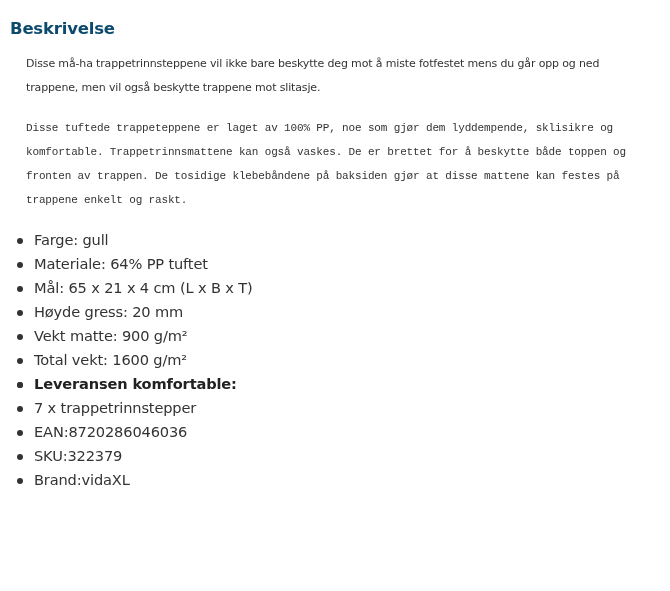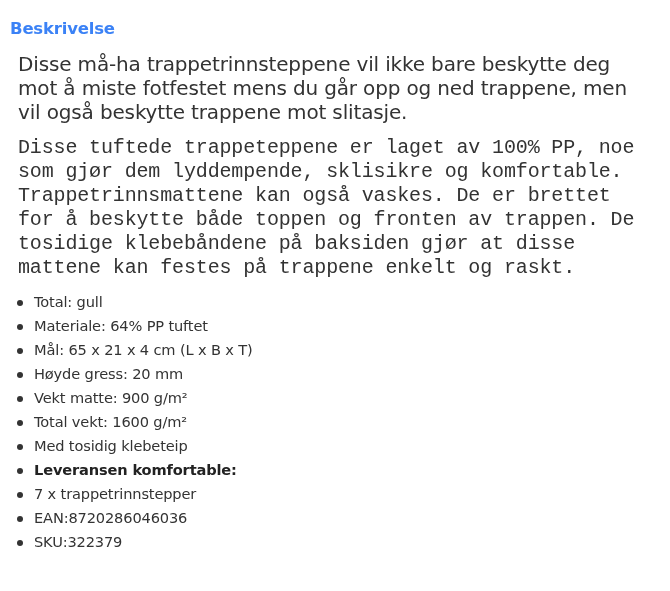--- a/index.html
+++ b/index.html
@@ -14,33 +14,33 @@
       font-family: "DejaVu Sans", "Liberation Sans", sans-serif;
       color: #333333;
     }
     .content {
       padding: 0 10px;
       position: relative;
     }
     h2 {
       font-family: "DejaVu Sans", "Liberation Sans", sans-serif;
       font-weight: bold;
-      color: #3b82f6;
+      color: #0c4a6e;
       font-size: 16.5px;
       margin: 0;
       letter-spacing: -0.2px;
     }
     .h-desc {
       padding-top: 15px;
       height: 27px;
       line-height: 27px;
     }
     p {
-      margin: 8px;
-      font-size: 20px;
+      margin: 16px;
+      font-size: 11px;
       line-height: 24px;
       letter-spacing: -0.15px;
     }
     .p1 { margin-top: 10px; }
     .p2 { margin-top: 12px; font-family: Liberation Mono, monospace; }
     .h-spec {
       margin-top: 30px;
       height: 27px;
       line-height: 27px;
     }
@@ -72,25 +72,26 @@
   </style>
 </head>
 <body>
 
 <div class="content">
   <h2 class="h-desc">Beskrivelse</h2>
   <p class="p1">Disse må-ha trappetrinnsteppene vil ikke bare beskytte deg mot å miste fotfestet mens du går opp og ned trappene, men vil også beskytte trappene mot slitasje.</p>
   <p class="p2">Disse tuftede trappeteppene er laget av 100% PP, noe som gjør dem lyddempende, sklisikre og komfortable. Trappetrinnsmattene kan også vaskes. De er brettet for å beskytte både toppen og fronten av trappen. De tosidige klebebåndene på baksiden gjør at disse mattene kan festes på trappene enkelt og raskt.</p>
 
   <ul>
-    <li><span class="bullet"></span><span class="text">Total: gull</span></li>
+    <li><span class="bullet"></span><span class="text">Farge: gull</span></li>
     <li><span class="bullet"></span><span class="text">Materiale: 64% PP tuftet</span></li>
     <li><span class="bullet"></span><span class="text">Mål: 65 x 21 x 4 cm (L x B x T)</span></li>
     <li><span class="bullet"></span><span class="text">Høyde gress: 20 mm</span></li>
     <li><span class="bullet"></span><span class="text">Vekt matte: 900 g/m²</span></li>
     <li><span class="bullet"></span><span class="text">Total vekt: 1600 g/m²</span></li>
-    <li><span class="bullet"></span><span class="text">Med tosidig klebeteip</span></li>
+    <li><span class="bullet"></span></li>
     <li class="bold"><span class="bullet"></span><span class="text">Leveransen komfortable:</span></li>
     <li><span class="bullet"></span><span class="text">7 x trappetrinnstepper</span></li>
     <li><span class="bullet"></span><span class="text">EAN:8720286046036</span></li>
     <li><span class="bullet"></span><span class="text">SKU:322379</span></li>
+    <li><span class="bullet"></span><span class="text">Brand:vidaXL</span></li>
   </ul>
 </div>
 
 </body></html>

